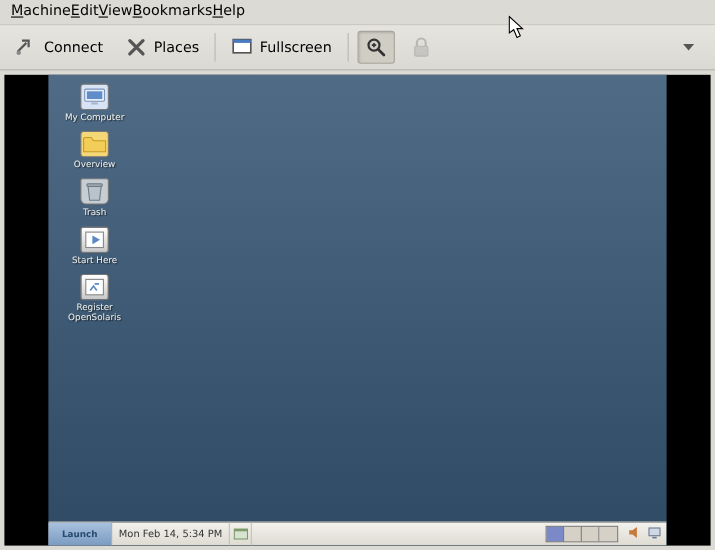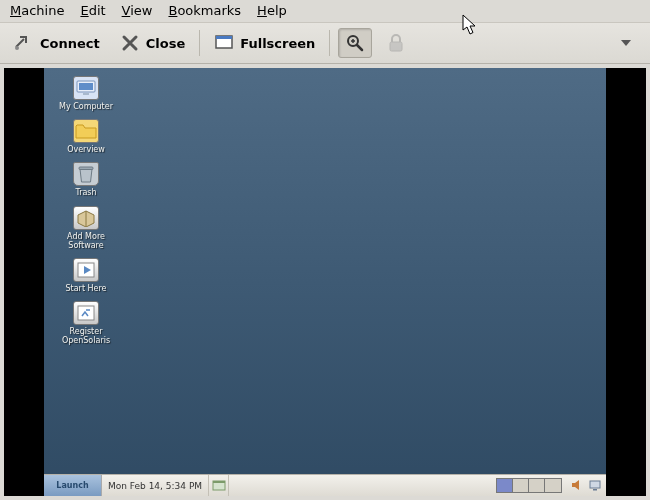--- a/index.html
+++ b/index.html
@@ -6,39 +6,38 @@
   body {
     width: 650px; height: 500px;
     background: #dcdad5;
     font-family: "DejaVu Sans", Arial, sans-serif;
     font-size: 13px;
     color: #000;
     overflow: hidden;
     position: relative;
   }
   .menubar {
-    display: flex; gap: 16px;
+    display: flex; 
     padding: 3px 8px 4px 10px;
     background: #dcdad5;
     border-bottom: 1px solid #c9c6bf;
   }
   .menubar .menu-item { cursor: default; user-select: none; }
   .menubar .menu-item .ul { text-decoration: underline; }
   .toolbar {
     display: flex; align-items: center; gap: 8px;
     padding: 5px 8px;
     background: linear-gradient(#e6e4df, #dbd9d3);
     border-bottom: 1px solid #b5b2aa;
   }
   .tb-btn {
     display: flex; align-items: center; gap: 6px;
     padding: 4px 6px;
     border-radius: 3px;
     cursor: default;
-    font-weight: bold;
   }
   .tb-btn.pressed {
     background: #d0cdc5;
     border: 1px solid #a8a59c;
     box-shadow: inset 1px 1px 2px rgba(0,0,0,0.15);
   }
   .tb-btn .icon { width: 20px; height: 20px; display:flex; align-items:center; justify-content:center; }
   .sep { width: 1px; height: 26px; background: #bab7ae; }
   .spacer { flex: 1; }
   .viewer {
@@ -130,21 +129,21 @@
         </svg>
     </span>
     <span>Connect</span>
   </div>
   <div class="tb-btn">
     <span class="icon">
       <svg width="18" height="18" viewBox="0 0 18 18">
           <path d="M3 3 L15 15 M15 3 L3 15" stroke="#555" stroke-width="3" stroke-linecap="round"></path>
         </svg>
     </span>
-    <span>Close</span>
+    <span>Places</span>
   </div>
   <div class="sep"></div>
   <div class="tb-btn">
     <span class="icon">
       <svg width="20" height="18" viewBox="0 0 20 18">
           <rect x="2" y="2" width="16" height="12" fill="#fff" stroke="#555" stroke-width="1.5"></rect>
           <rect x="2" y="2" width="16" height="3" fill="#4a7ac2"></rect>
         </svg>
     </span>
     <span>Fullscreen</span>
@@ -198,29 +197,20 @@
         <div class="lbl">Overview</div>
       </div>
       <div class="desk-icon">
         <div class="ico trash">
           <svg width="18" height="20" viewBox="0 0 18 20">
               <path d="M3 5 L4.5 18 L13.5 18 L15 5 Z" fill="#b9c3cb" stroke="#6e7b85"></path>
               <rect x="2" y="3" width="14" height="2.5" rx="1" fill="#9aa7b0" stroke="#6e7b85"></rect>
             </svg>
         </div>
         <div class="lbl">Trash</div>
-      </div>
-      <div class="desk-icon">
-        <div class="ico app">
-          <svg width="20" height="18" viewBox="0 0 20 18">
-              <polygon points="10,2 18,6 18,14 10,18 2,14 2,6" fill="#d9c79a" stroke="#8a7843"></polygon>
-              <line x1="10" y1="2" x2="10" y2="18" stroke="#8a7843"></line>
-            </svg>
-        </div>
-        <div class="lbl">Add More Software</div>
       </div>
       <div class="desk-icon">
         <div class="ico app">
           <svg width="20" height="18" viewBox="0 0 20 18">
               <rect x="2" y="2" width="16" height="14" fill="#fff" stroke="#888"></rect>
               <polygon points="8,5 15,9 8,13" fill="#5a89c3"></polygon>
             </svg>
         </div>
         <div class="lbl">Start Here</div>
       </div>

